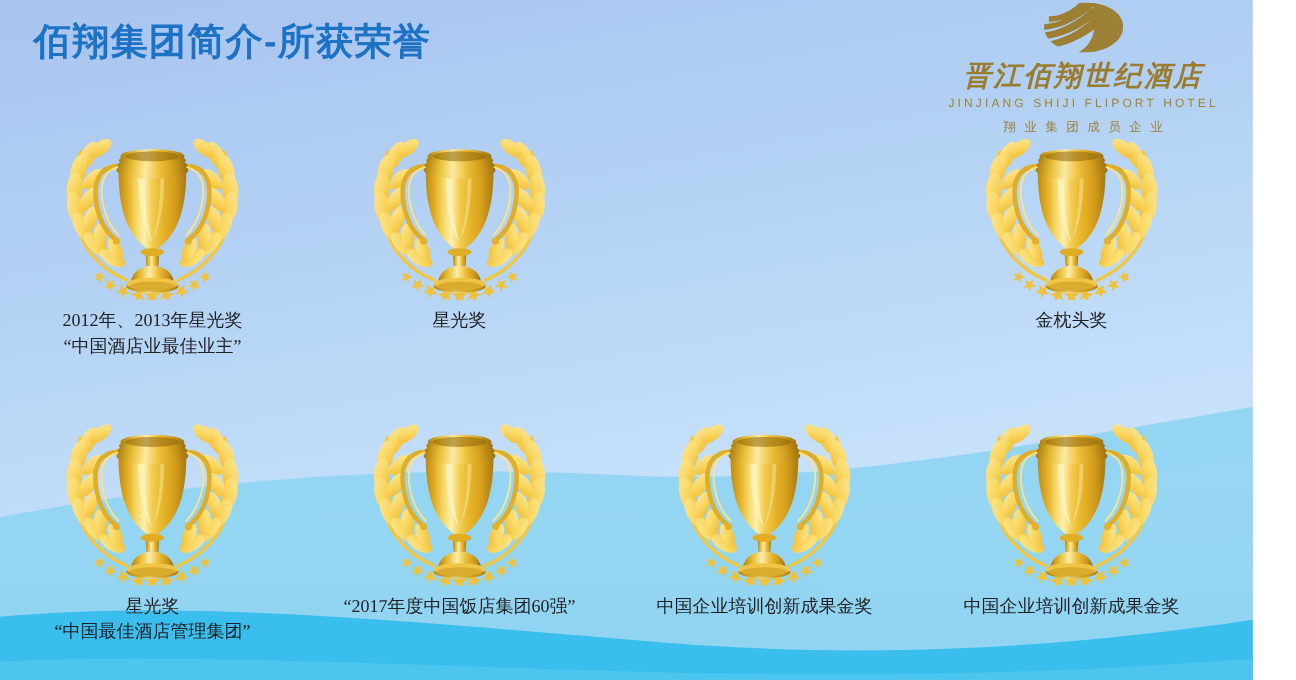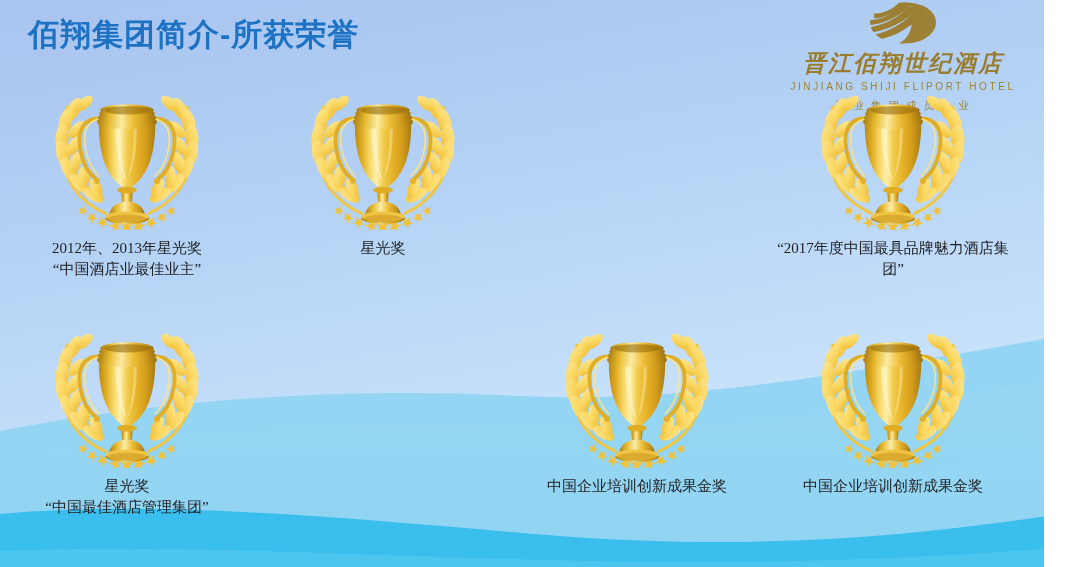--- a/index.html
+++ b/index.html
@@ -81,21 +81,21 @@
     letter-spacing: 7px;
     color: #9b8038;
     white-space: nowrap;
     padding-left: 6px;
   }
 
   
   .awards {
     position: absolute;
     left: 0;
-    top: 92px;
+    top: 112px;
     width: 1080px;
     height: 440px;
   }
   .award {
     position: absolute;
     width: 262px;
     text-align: center;
   }
   .award-r1 { top: 0px; }
   .award-r2 { top: 238px; }
@@ -202,36 +202,47 @@
     </div>
 
 
     <div class="award award-r1 col3">
       <div class="trophy-wrap">
         <svg class="trophy-svg" viewBox="0 0 200 166">
             <use href="#trophy-art"></use>
           </svg>
       </div>
       <div class="award-caption">
-        <span class="caption-line2">“2017年度中国最具品牌魅力酒店集团”</span>
+        <span class="caption-line1">金枕头奖</span>
       </div>
     </div>
 
     <div class="award award-r2 col0">
       <div class="trophy-wrap">
         <svg class="trophy-svg" viewBox="0 0 200 166">
             <use href="#trophy-art"></use>
           </svg>
       </div>
       <div class="award-caption">
         <span class="caption-line1">星光奖</span>
         <span class="caption-line2">“中国最佳酒店管理集团”</span>
       </div>
     </div>
 
+    <div class="award award-r2 col1">
+      <div class="trophy-wrap">
+        <svg class="trophy-svg" viewBox="0 0 200 166">
+            <use href="#trophy-art"></use>
+          </svg>
+      </div>
+      <div class="award-caption">
+
+        <span class="caption-line2">“2017年度中国饭店集团60强”</span>
+      </div>
+    </div>
 
     <div class="award award-r2 col2">
       <div class="trophy-wrap">
         <svg class="trophy-svg" viewBox="0 0 200 166">
             <use href="#trophy-art"></use>
           </svg>
       </div>
       <div class="award-caption">
 
         <span class="caption-line2">中国企业培训创新成果金奖</span>

